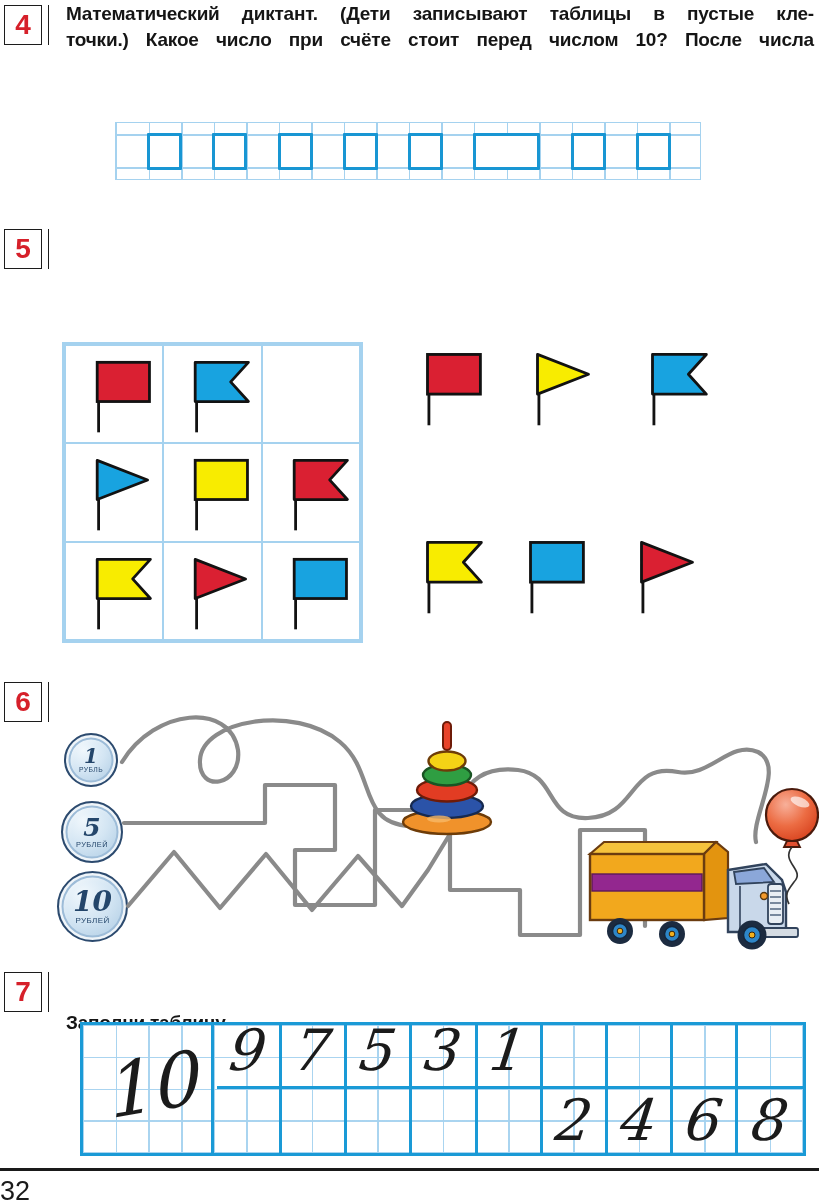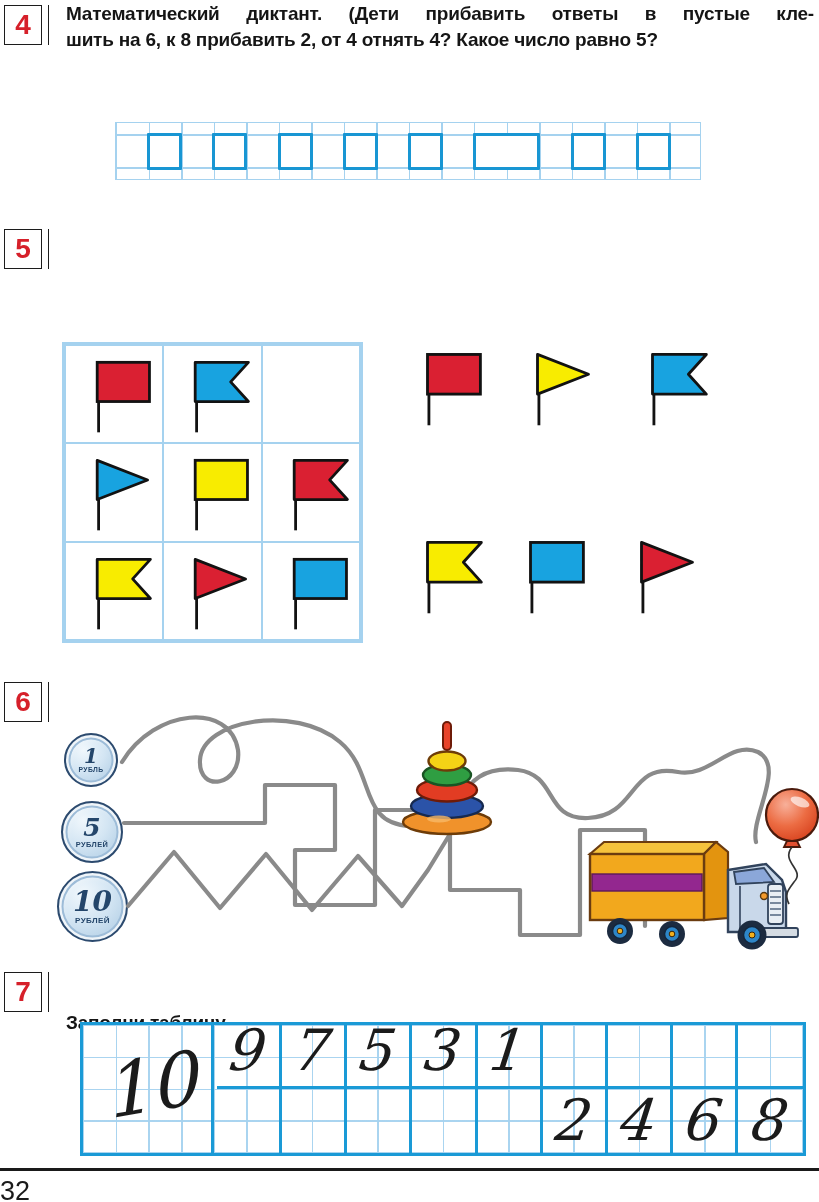--- a/index.html
+++ b/index.html
@@ -41,21 +41,21 @@
   .fcell svg{width:84px;height:84px;}
   .choiceflag{position:absolute;width:85px;height:85px;}
 
   
   .coin{position:absolute;border-radius:50%;box-sizing:border-box;
         background:radial-gradient(circle at 35% 30%, #f0f7fc 0%, #d3e5f3 45%, #a6c6e0 100%);
         border:2px solid #2c4a6e;
         box-shadow:inset 0 0 0 2.5px rgba(255,255,255,.85), inset 0 0 0 4.5px #9dbcd8, inset 2px 3px 7px rgba(255,255,255,.7);
         display:flex;flex-direction:column;align-items:center;justify-content:center;color:#24466b;}
   .coin .val{font-family:"DejaVu Serif",serif;font-style:italic;font-weight:bold;line-height:1;}
-  .coin .lbl{font-weight:bold;letter-spacing:.4px;line-height:1;margin-top:1px;}
+  .coin .lbl{font-weight:normal;letter-spacing:.4px;line-height:1;margin-top:1px;}
   .tangle{position:absolute;left:110px;top:700px;width:700px;height:265px;}
   .toy{position:absolute;}
 
   
   .ntable{position:absolute;left:80px;top:1022px;width:726px;height:134px;box-sizing:border-box;
           border:3.5px solid var(--gbold);background:#fff;
           background-image:
             repeating-linear-gradient(to right,rgba(165,210,239,.95) 0 1.4px,transparent 1.4px 32.7px),
             repeating-linear-gradient(to bottom,rgba(165,210,239,.95) 0 1.4px,transparent 1.4px 31.8px);}
   .nleft{position:absolute;left:0;top:0;width:131px;height:100%;border-right:3.2px solid var(--gbold);
@@ -80,22 +80,22 @@
 </head>
 <body>
 
 <div class="page">
 
   <div class="tnum" style="top:5px">
     <span>4</span>
   </div>
   <div class="tdash" style="top:5px"></div>
   <div class="ttext" style="top:1px">
-      <div class="tline">Математический диктант. (Дети прибавить ответы в пустые кле-</div>
-      <div class="tline last">шить на 6, к 8 прибавить 2, от 4 отнять 4? Какое число равно 5?</div>
+      <div class="tline">Математический диктант. (Дети записывают таблицы в пустые кле-</div>
+      <div class="tline">точки.) Какое число при счёте стоит перед числом 10? После числа</div>
     </div>
   <div class="agrid">
     <div class="hl" style="top:11.2px"></div>
     <div class="hl" style="top:44.2px"></div>
   <div class="asq" style="left: 31.3556px; width: 34.9556px;"></div>
       <div class="asq" style="left: 96.4667px; width: 34.9556px;"></div>
       <div class="asq" style="left: 161.578px; width: 34.9556px;"></div>
       <div class="asq" style="left: 226.689px; width: 34.9556px;"></div>
       <div class="asq" style="left: 291.8px; width: 34.9556px;"></div>
       <div class="asq" style="left: 356.911px; width: 67.5111px;"></div>

